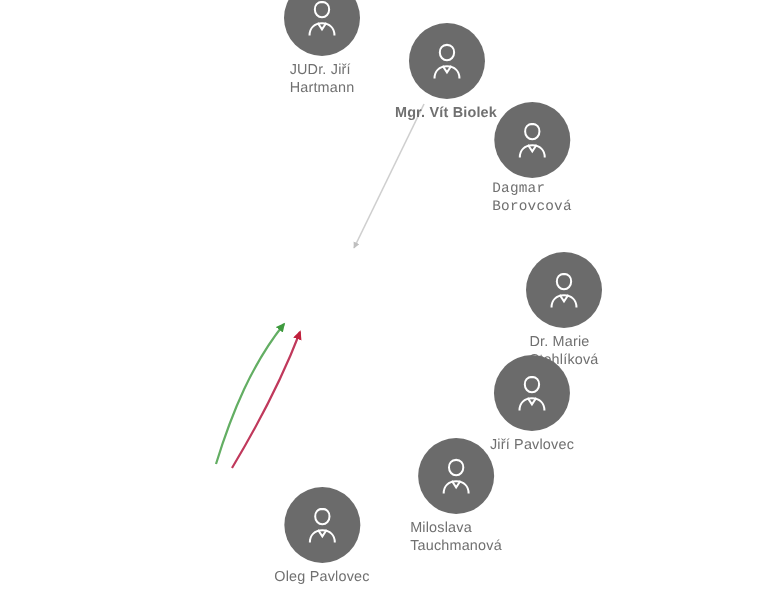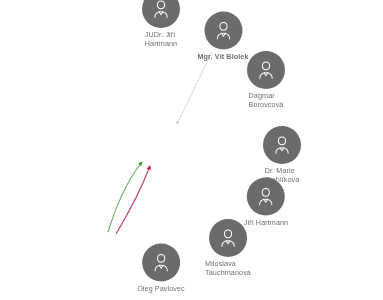--- a/index.html
+++ b/index.html
@@ -108,21 +108,21 @@
     <div class="node-circle">
       <svg class="icon-svg" width="22" height="22" viewBox="0 0 24 24">
         <path d="M12 3.2c-2.6 0-3.9 1.8-3.9 4.1 0 2.4 1.7 4.3 3.9 4.3s3.9-1.9 3.9-4.3c0-2.3-1.3-4.1-3.9-4.1z" fill="none" stroke="#ffffff" stroke-width="1.1"></path>
         <path d="M5.2 21.5c0-4 2.6-6.6 6.8-6.6s6.8 2.6 6.8 6.6" fill="none" stroke="#ffffff" stroke-width="1.1"></path>
         <path d="M9.6 14.6 L12 18.2 L14.4 14.6" fill="none" stroke="#ffffff" stroke-width="1.1"></path>
       </svg>
     </div>
     <div class="node-label">Mgr. Vít Biolek</div>
   </div>
 
-  <div class="node node-person" style="left:266px; top:80px;">
+  <div class="node node-person" style="left:266px; top:80px;font-family:Liberation Mono, monospace;">
     <div class="node-circle">
       <svg class="icon-svg" width="22" height="22" viewBox="0 0 24 24">
         <path d="M12 3.2c-2.6 0-3.9 1.8-3.9 4.1 0 2.4 1.7 4.3 3.9 4.3s3.9-1.9 3.9-4.3c0-2.3-1.3-4.1-3.9-4.1z" fill="none" stroke="#ffffff" stroke-width="1.1"></path>
         <path d="M5.2 21.5c0-4 2.6-6.6 6.8-6.6s6.8 2.6 6.8 6.6" fill="none" stroke="#ffffff" stroke-width="1.1"></path>
         <path d="M9.6 14.6 L12 18.2 L14.4 14.6" fill="none" stroke="#ffffff" stroke-width="1.1"></path>
       </svg>
     </div>
     <div class="node-label">Dagmar
 Borovcová</div>
   </div>
@@ -140,21 +140,21 @@
   </div>
 
   <div class="node node-person" style="left:266px; top:202px;">
     <div class="node-circle">
       <svg class="icon-svg" width="22" height="22" viewBox="0 0 24 24">
         <path d="M12 3.2c-2.6 0-3.9 1.8-3.9 4.1 0 2.4 1.7 4.3 3.9 4.3s3.9-1.9 3.9-4.3c0-2.3-1.3-4.1-3.9-4.1z" fill="none" stroke="#ffffff" stroke-width="1.1"></path>
         <path d="M5.2 21.5c0-4 2.6-6.6 6.8-6.6s6.8 2.6 6.8 6.6" fill="none" stroke="#ffffff" stroke-width="1.1"></path>
         <path d="M9.6 14.6 L12 18.2 L14.4 14.6" fill="none" stroke="#ffffff" stroke-width="1.1"></path>
       </svg>
     </div>
-    <div class="node-label">Jiří Hartmann</div>
+    <div class="node-label">Jiří Pavlovec</div>
   </div>
 
   <div class="node node-person" style="left:228px; top:248px;">
     <div class="node-circle">
       <svg class="icon-svg" width="22" height="22" viewBox="0 0 24 24">
         <path d="M12 3.2c-2.6 0-3.9 1.8-3.9 4.1 0 2.4 1.7 4.3 3.9 4.3s3.9-1.9 3.9-4.3c0-2.3-1.3-4.1-3.9-4.1z" fill="none" stroke="#ffffff" stroke-width="1.1"></path>
         <path d="M5.2 21.5c0-4 2.6-6.6 6.8-6.6s6.8 2.6 6.8 6.6" fill="none" stroke="#ffffff" stroke-width="1.1"></path>
         <path d="M9.6 14.6 L12 18.2 L14.4 14.6" fill="none" stroke="#ffffff" stroke-width="1.1"></path>
       </svg>
     </div>

